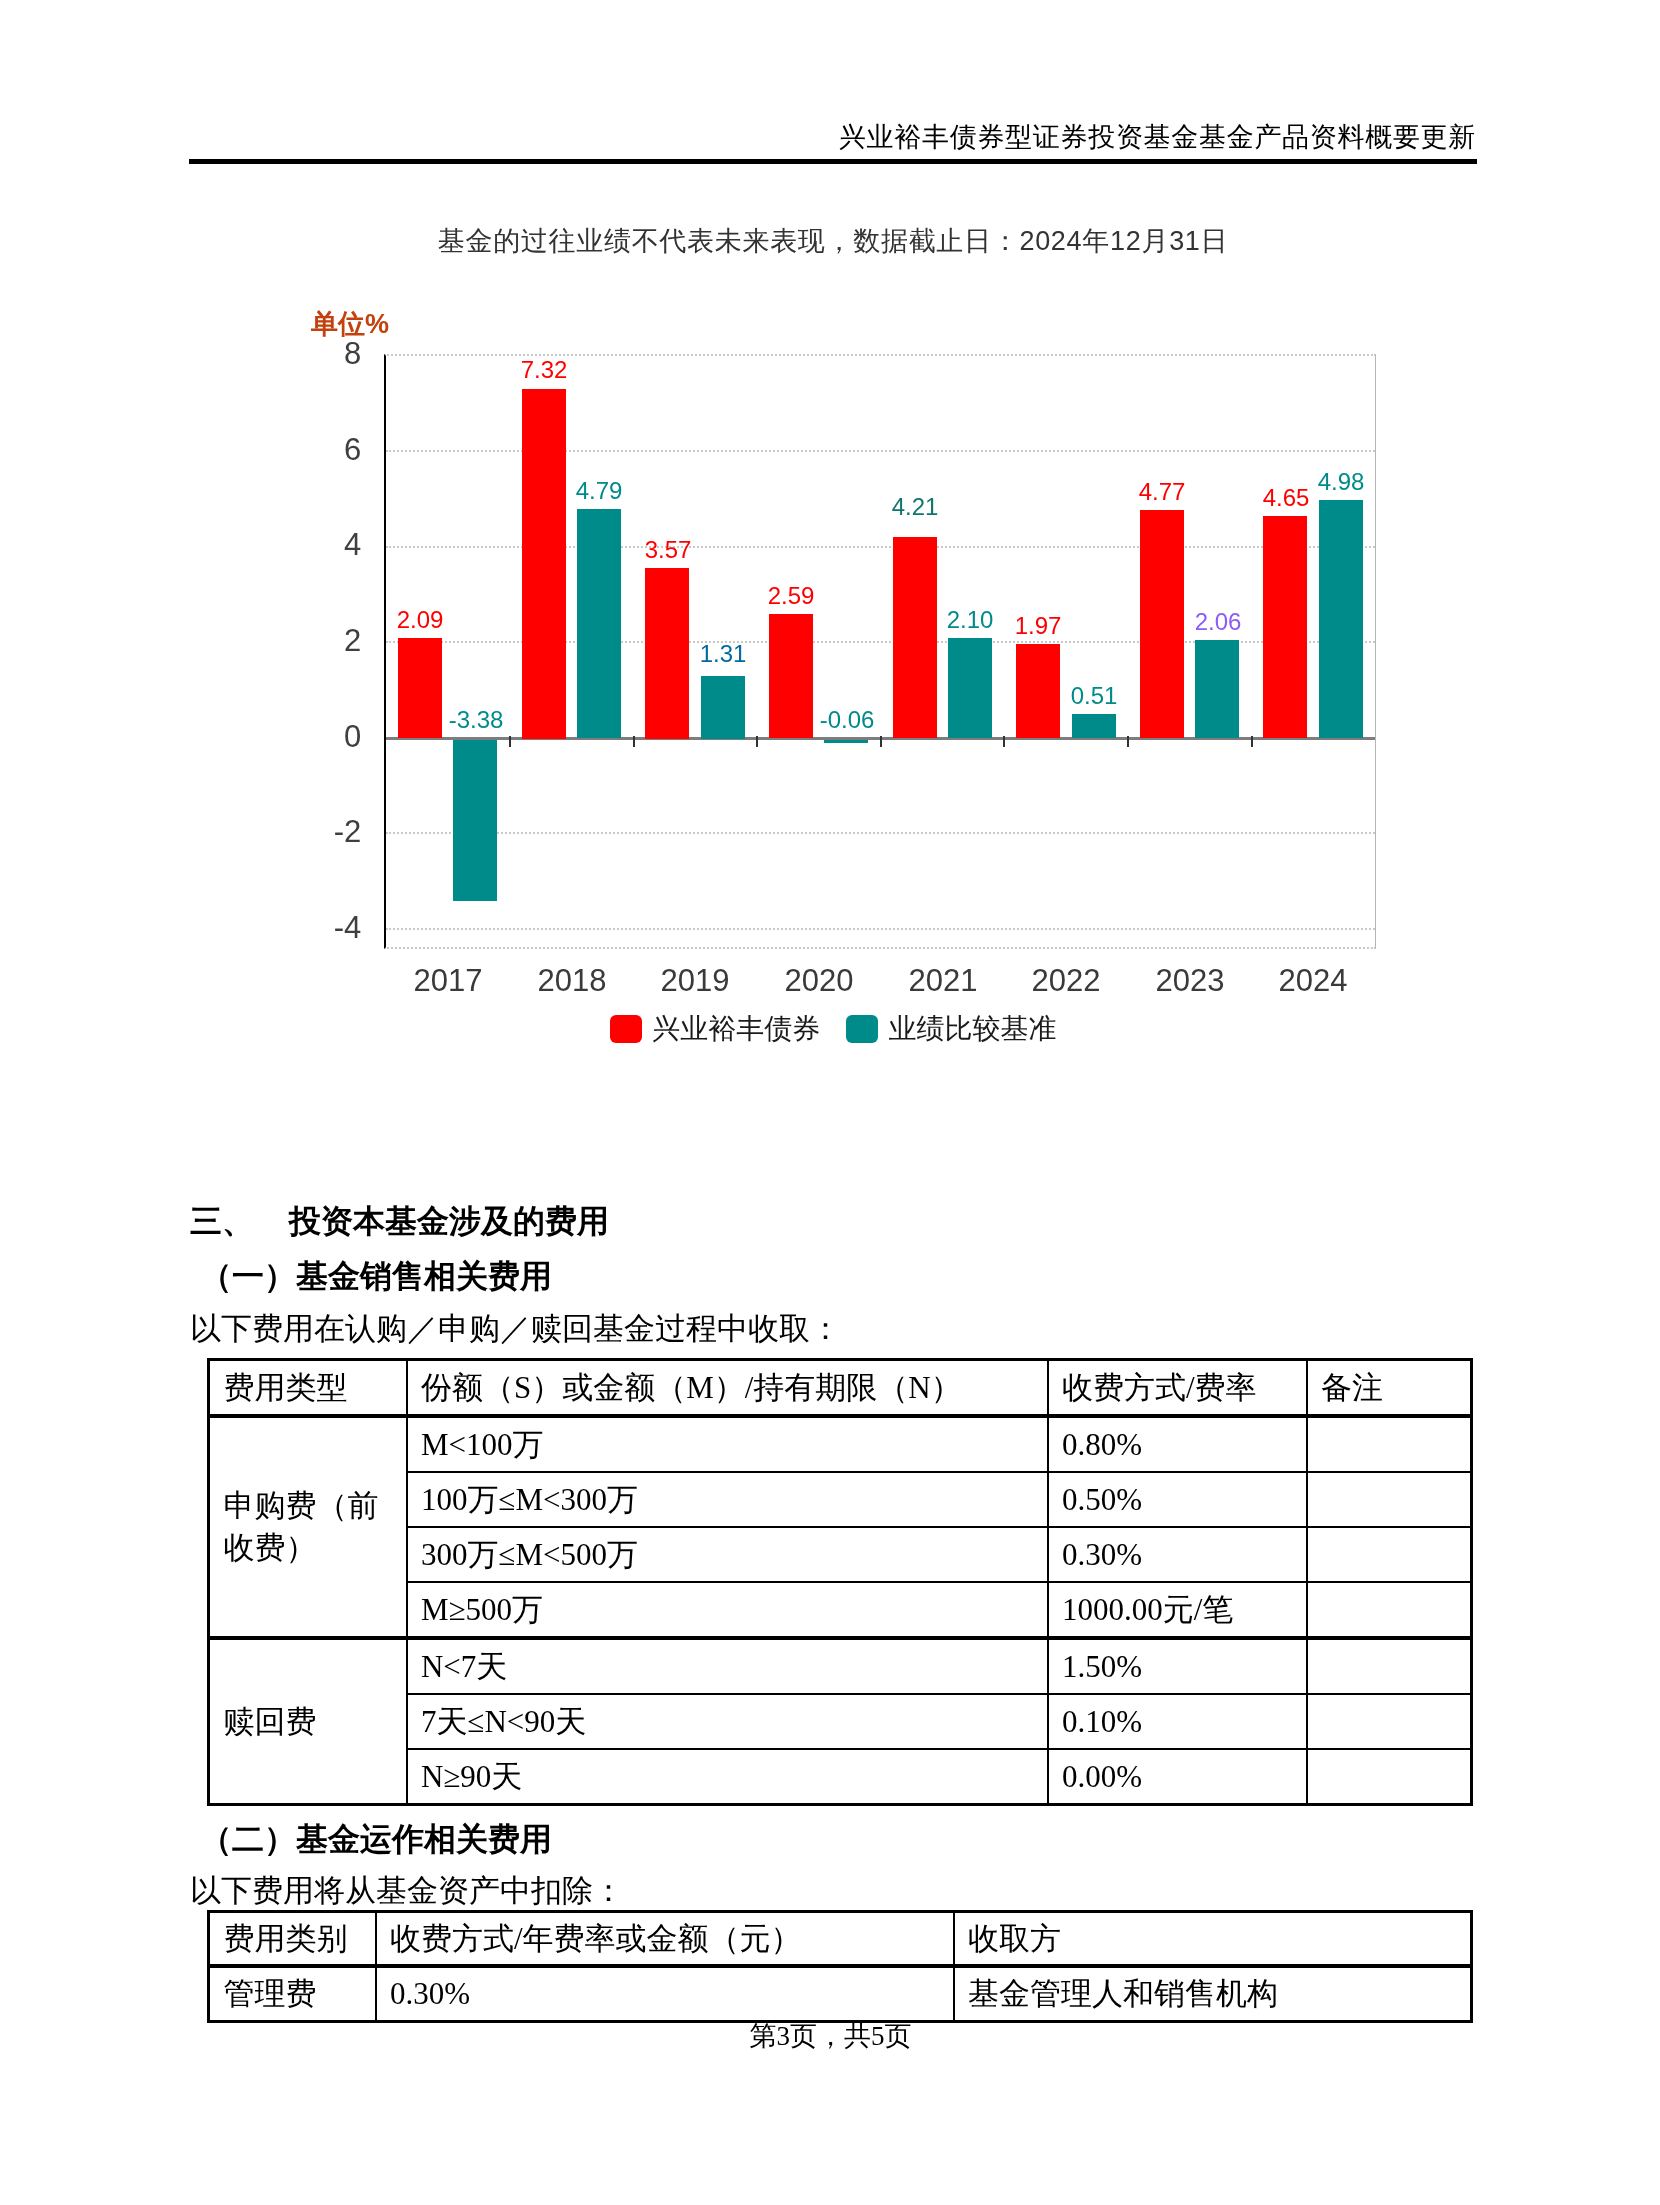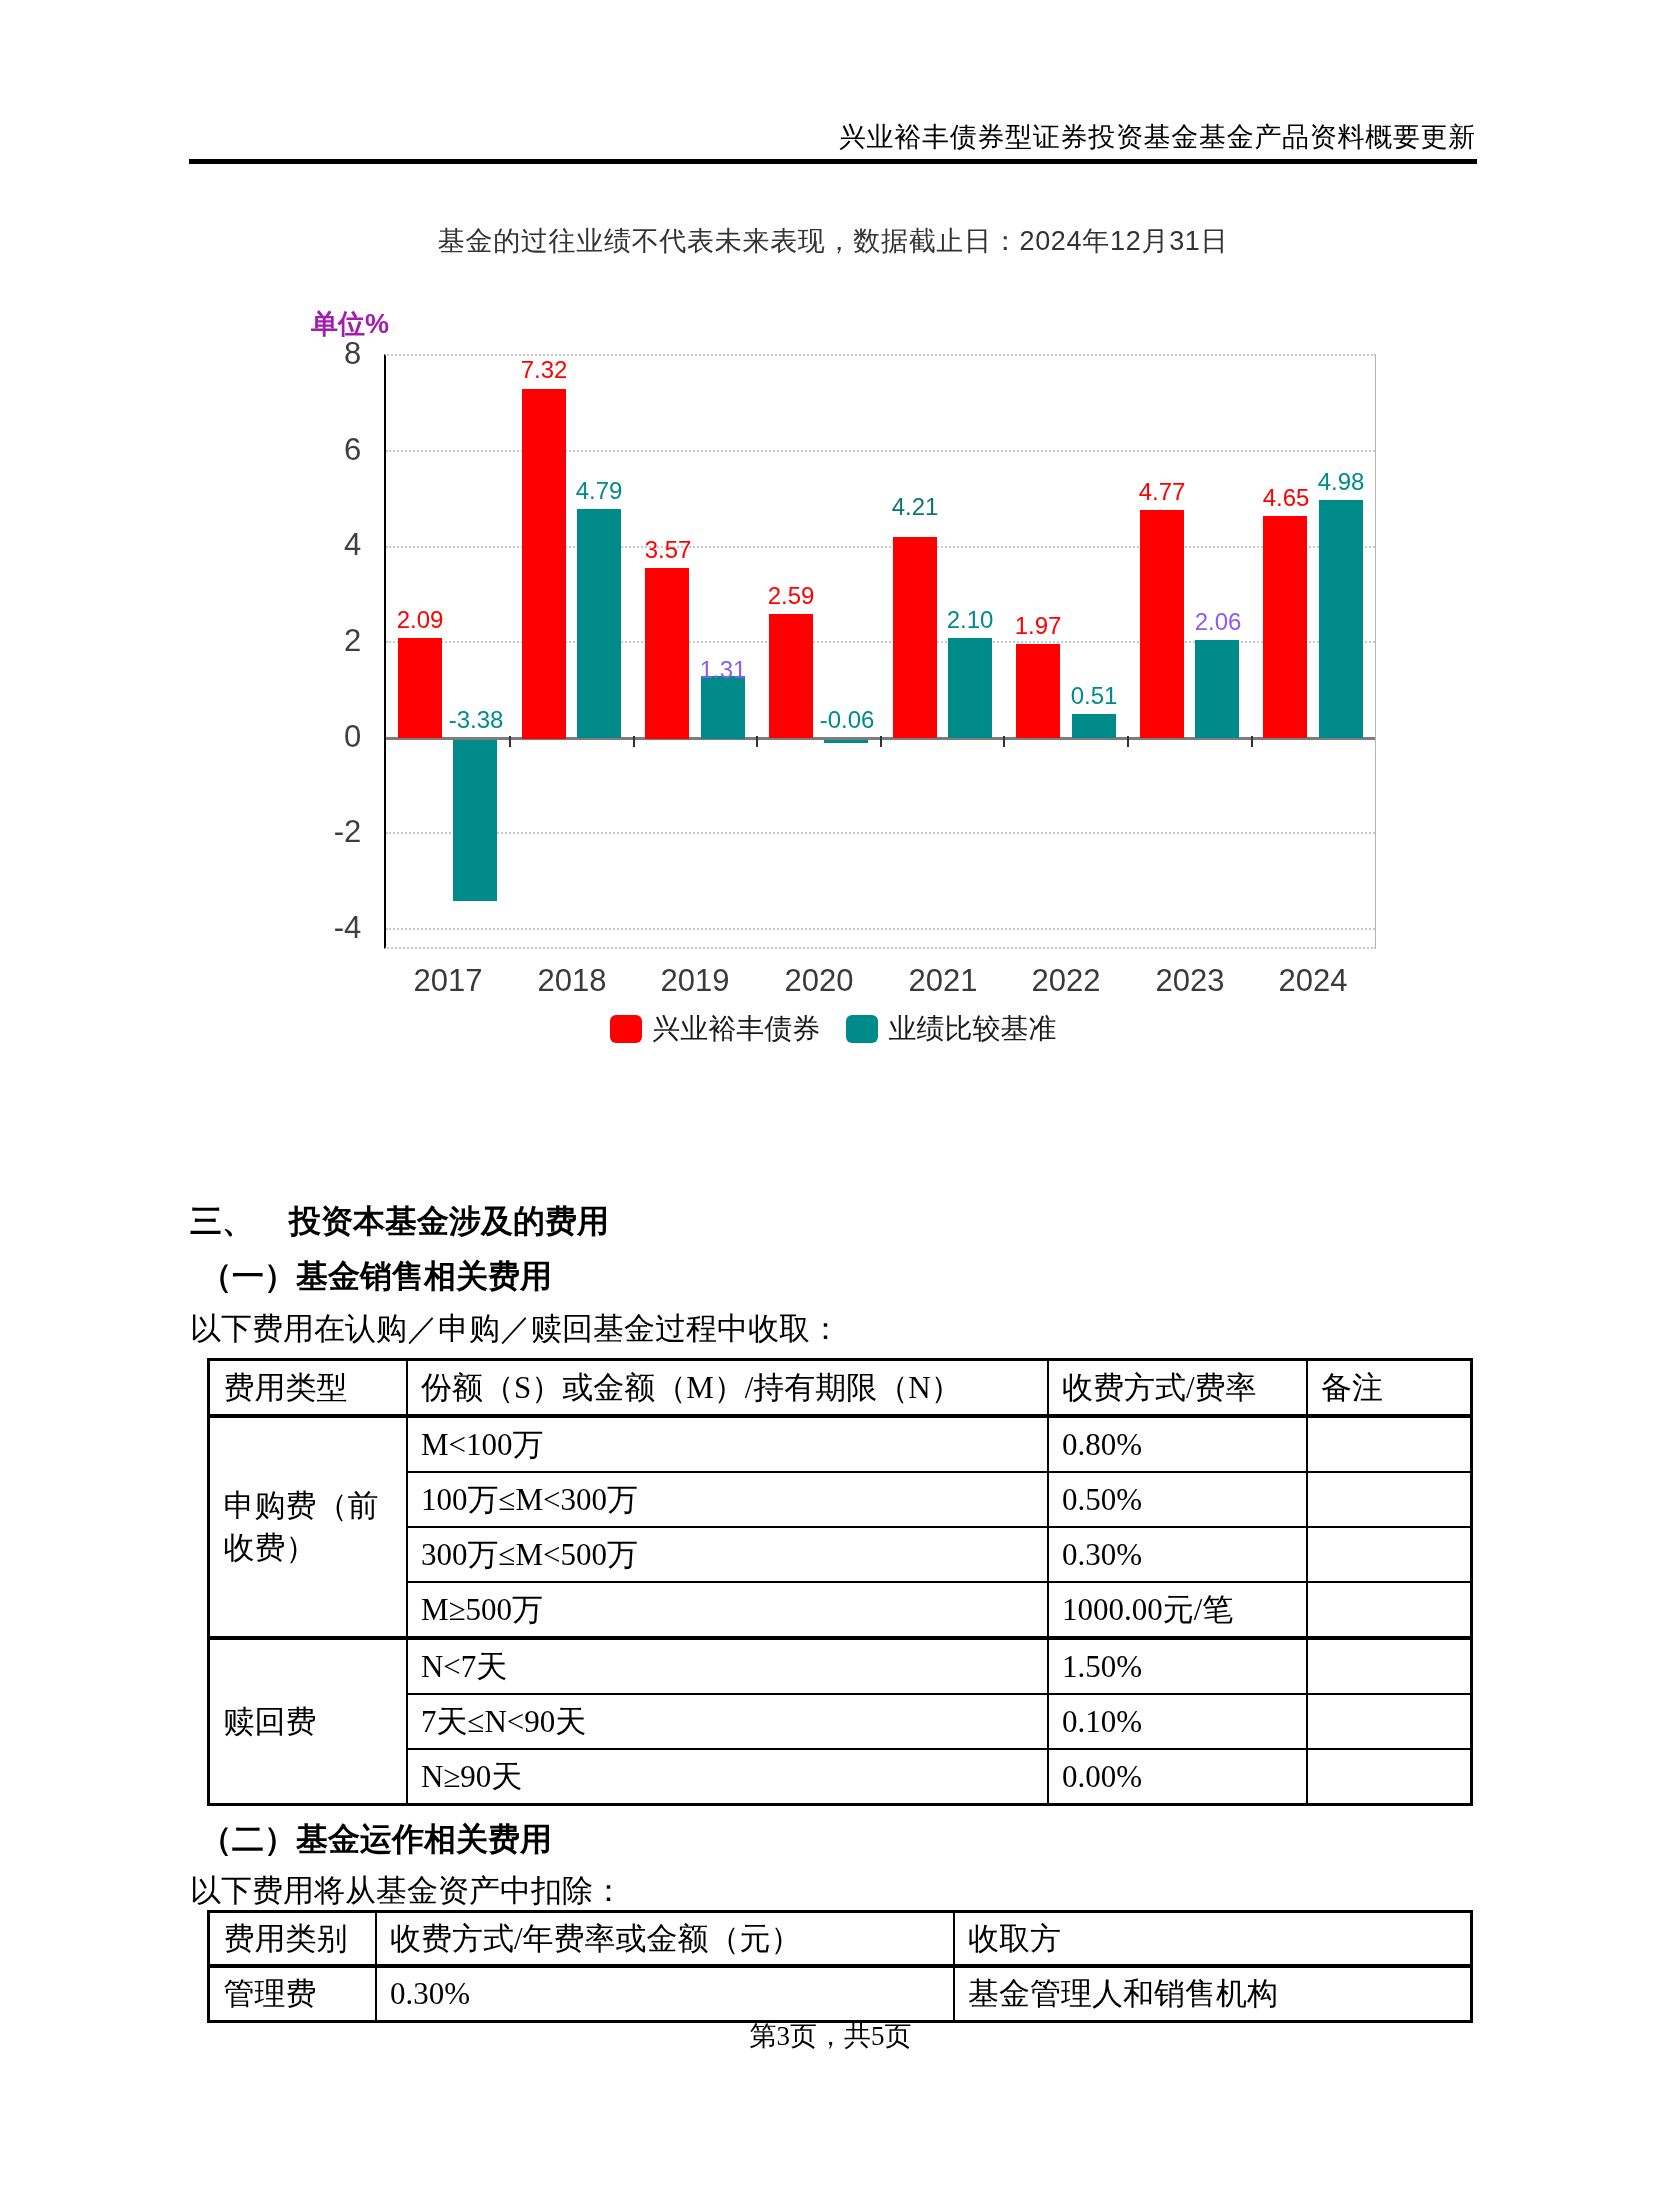--- a/index.html
+++ b/index.html
@@ -4,21 +4,21 @@
 <style>
   html,body{margin:0;padding:0;background:#888;}
   .page{position:relative;width:1661px;height:2205px;background:#ffffff;margin:0 auto;
         font-family:"Liberation Serif","DejaVu Serif",serif;color:#000;overflow:hidden;}
   .hdr{position:absolute;left:190px;top:119px;width:1286px;text-align:right;
        font-size:27px;letter-spacing:0.7px;}
   .hrule{position:absolute;left:189px;top:159px;width:1288px;height:4.7px;background:#000;}
   .chart-title{position:absolute;left:190px;top:223px;width:1286px;text-align:center;
        font-family:"Liberation Sans","DejaVu Sans",sans-serif;font-size:27px;color:#333;letter-spacing:0.7px;}
   .unit-label{position:absolute;left:311px;top:306px;font-family:"Liberation Sans",sans-serif;
-       font-size:27px;color:#a21caf;font-weight:700;}
+       font-size:27px;color:#c2410c;font-weight:700;}
   .plot{position:absolute;left:384px;top:354px;width:989px;height:591px;
         border-left:2.7px solid #000;border-right:1.3px solid #b5b5b5;
         border-top:2.7px dotted #c9c9c9;border-bottom:2.7px dotted #c9c9c9;}
   .gridline{position:absolute;left:0;width:100%;height:0;border-top:2.7px dotted #c9c9c9;}
   .zeroline{position:absolute;left:0;width:100%;height:3.3px;background:#7d7d7d;}
   .axis-tick{position:absolute;width:2px;height:10.7px;background:#333;}
   .bar{position:absolute;}
   .bar-label{position:absolute;width:114px;text-align:center;
        font-family:"Liberation Sans","DejaVu Sans",sans-serif;font-size:24px;}
   .ylabels{position:absolute;left:261px;top:354px;width:107px;height:591px;}
@@ -99,21 +99,21 @@
       <div class="bar-label" style="left: 33px; top: 350px; color: rgb(0, 139, 139);">-3.38</div>
       <div class="xlabel" style="left: 0px; width: 124px;">2017</div>
       <div class="bar" style="left: 136px; width: 44px; background: rgb(255, 0, 0); top: 32.5px; height: 350px;"></div>
       <div class="bar-label" style="left: 101px; top: 0.4px; color: rgb(255, 0, 0);">7.32</div>
       <div class="bar" style="left: 191px; width: 44px; background: rgb(0, 139, 139); top: 153px; height: 229px;"></div>
       <div class="bar-label" style="left: 156px; top: 121px; color: rgb(0, 139, 139);">4.79</div>
       <div class="xlabel" style="left: 124px; width: 124px;">2018</div>
       <div class="bar" style="left: 259px; width: 44px; background: rgb(255, 0, 0); top: 212px; height: 171px;"></div>
       <div class="bar-label" style="left: 225px; top: 180px; color: rgb(255, 0, 0);">3.57</div>
       <div class="bar" style="left: 315px; width: 44px; background: rgb(0, 139, 139); top: 320px; height: 63px;"></div>
-      <div class="bar-label" style="left: 280px; top: 300px; color: #8b5cf6;">1.31</div>
+      <div class="bar-label" style="left: 280px; top: 284px; color: #0369a1;">1.31</div>
       <div class="xlabel" style="left: 247px; width: 124px;">2019</div>
       <div class="bar" style="left: 383px; width: 44px; background: rgb(255, 0, 0); top: 258px; height: 124px;"></div>
       <div class="bar-label" style="left: 348px; top: 226px; color: rgb(255, 0, 0);">2.59</div>
       <div class="bar" style="left: 438px; width: 44px; background: rgb(0, 139, 139); top: 384px; height: 2.9px;"></div>
       <div class="bar-label" style="left: 404px; top: 350px; color: rgb(0, 139, 139);">-0.06</div>
       <div class="xlabel" style="left: 371px; width: 124px;">2020</div>
       <div class="bar" style="left: 507px; width: 44px; background: rgb(255, 0, 0); top: 181px; height: 201px;"></div>
       <div class="bar-label" style="left: 472px; top: 137px; color: #0f766e;">4.21</div>
       <div class="bar" style="left: 562px; width: 44px; background: rgb(0, 139, 139); top: 282px; height: 100px;"></div>
       <div class="bar-label" style="left: 527px; top: 250px; color: rgb(0, 139, 139);">2.10</div>

